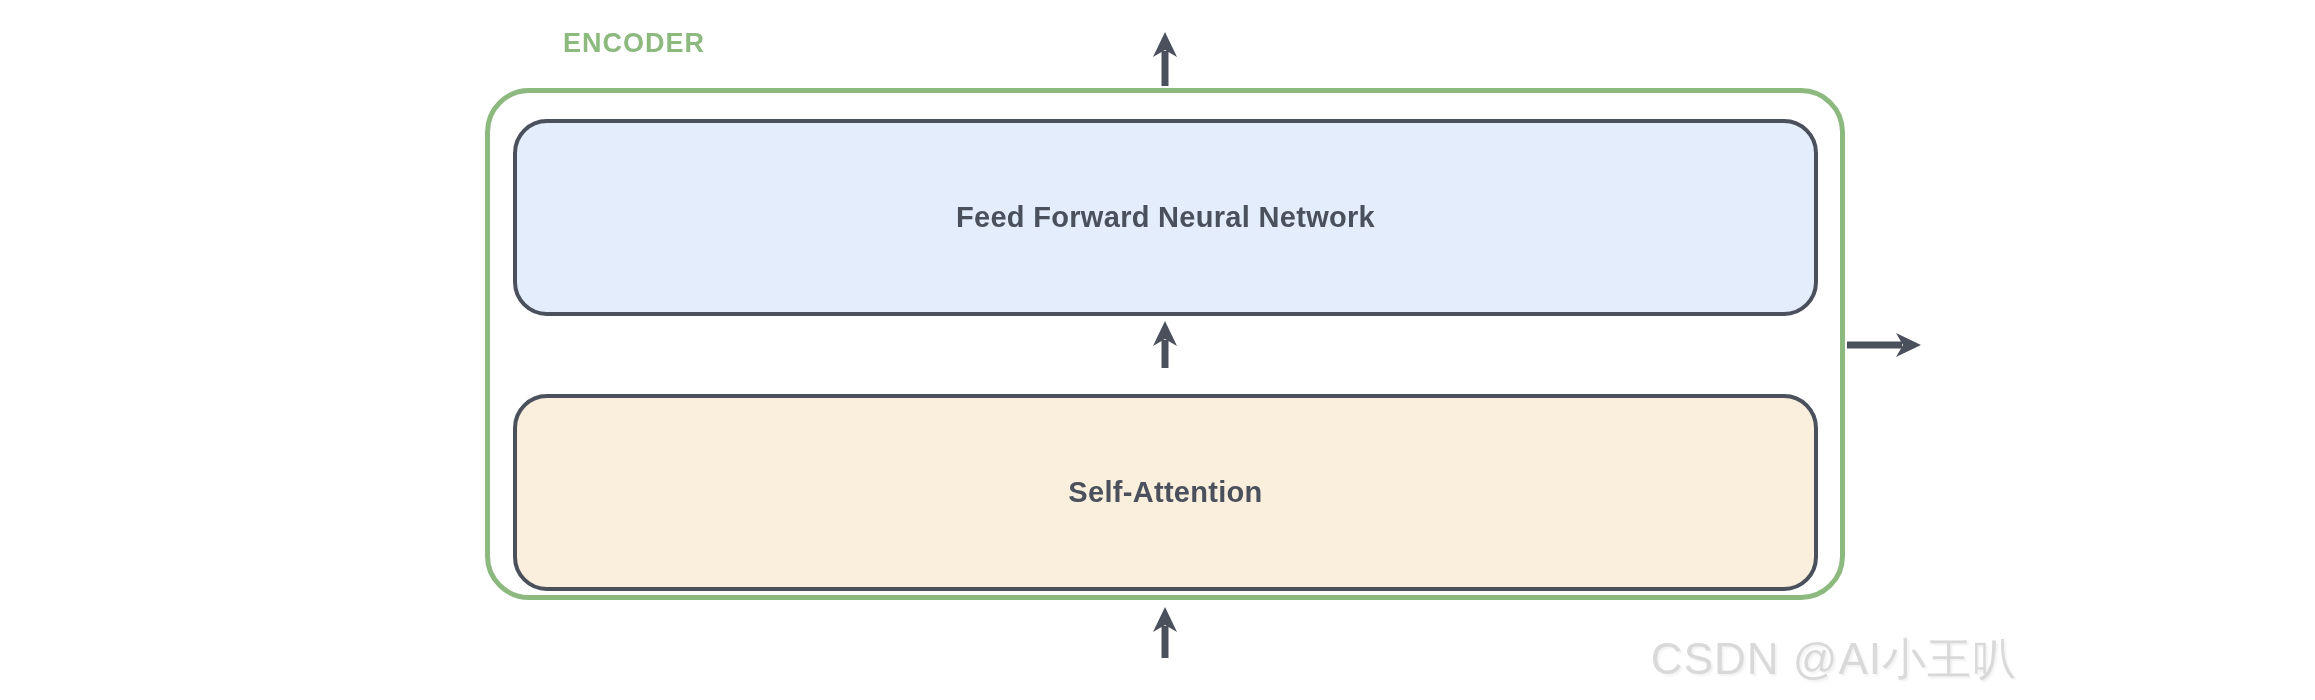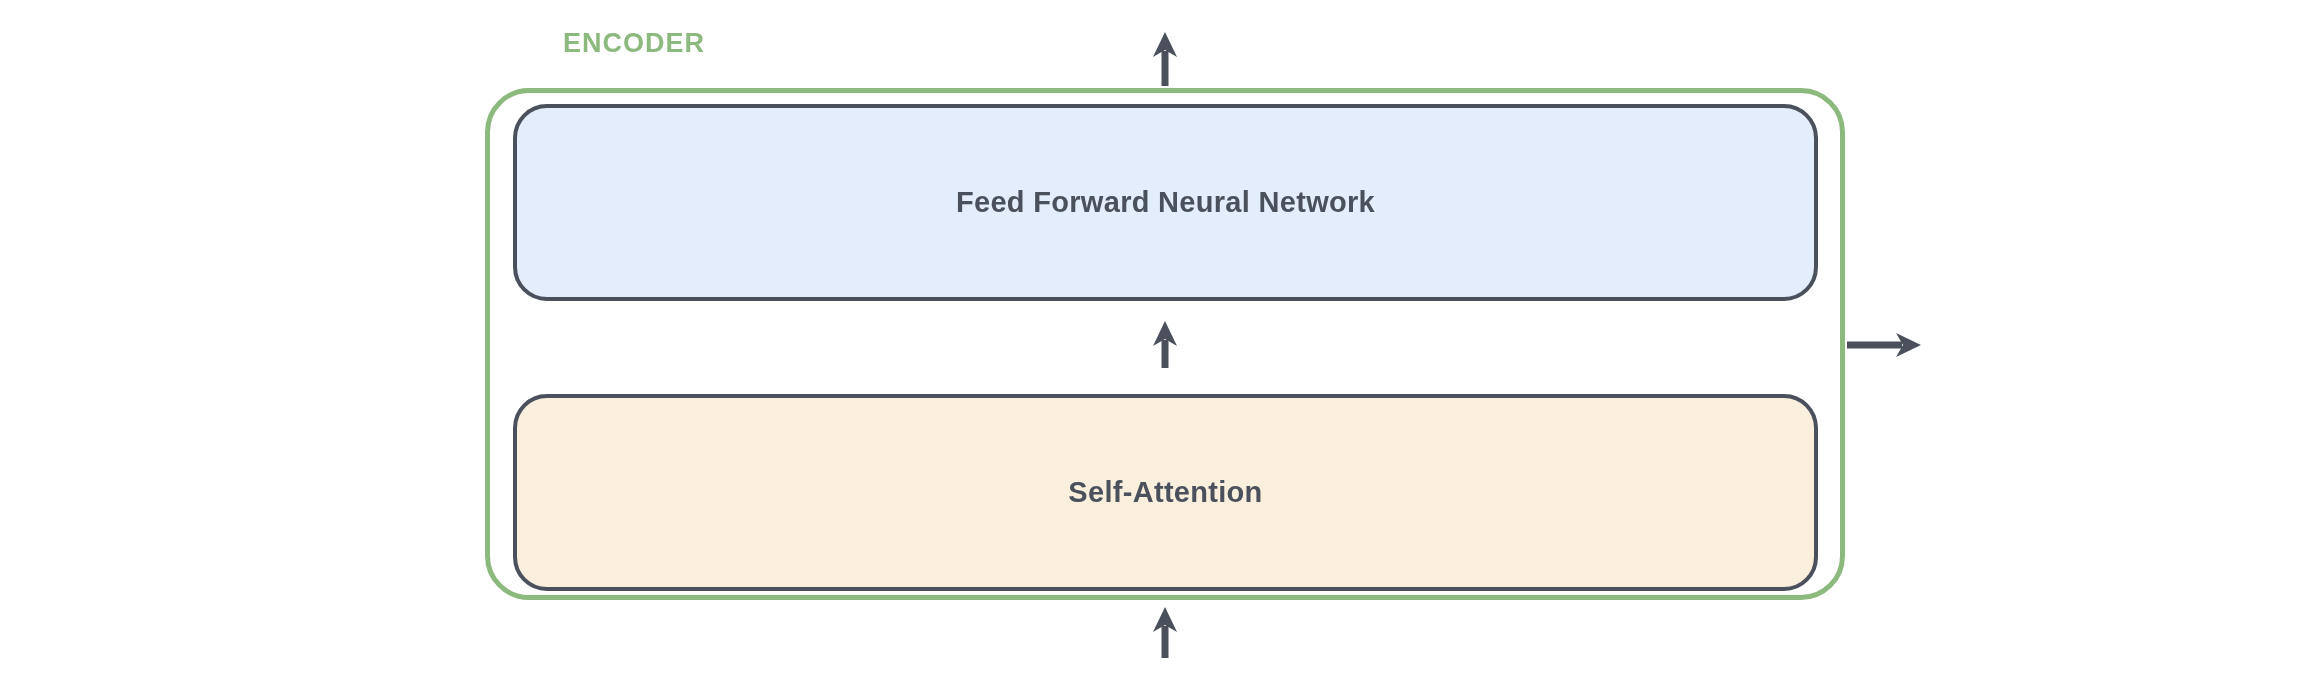--- a/index.html
+++ b/index.html
@@ -46,21 +46,21 @@
     display: flex;
     align-items: center;
     justify-content: center;
   }
   .inner-box .box-label {
     font-size: 29px;
     font-weight: bold;
     color: #4a505c;
     letter-spacing: 0.3px;
   }
-  .ffn-box { top: 104px; background: #e4edfb; }
+  .ffn-box { top: 119px; background: #e4edfb; }
   .attn-box { top: 371px; background: #faeedd; }
   .arrow { position: absolute; }
   .arrow line { stroke: #4a505c; stroke-width: 7; }
   .arrow path { fill: #4a505c; stroke: none; }
   .watermark {
     position: absolute;
     top: 630px;
     right: 6px;
     font-size: 44px;
     color: #d9d9d9;
@@ -99,14 +99,15 @@
   <svg class="arrow" style="left:1150px; top:606px;" width="30" height="52" viewBox="0 0 30 52">
     <line x1="15" y1="52" x2="15" y2="20" style="stroke: rgb(74, 80, 92);"></line>
     <path d="M15 1 L27 26 L15 19 L3 26 Z" style="fill: rgb(74, 80, 92);"></path>
   </svg>
 
   <svg class="arrow" style="left:1847px; top:330px;" width="75" height="30" viewBox="0 0 75 30">
     <line x1="0" y1="15" x2="55" y2="15" style="stroke: rgb(74, 80, 92);"></line>
     <path d="M74 15 L49 3 L56 15 L49 27 Z" style="fill: rgb(74, 80, 92);"></path>
   </svg>
 
+  <div class="watermark" style="color: rgb(217, 217, 217);">CSDN @AI小王叭</div>
 
 </div>
 
 </body></html>

